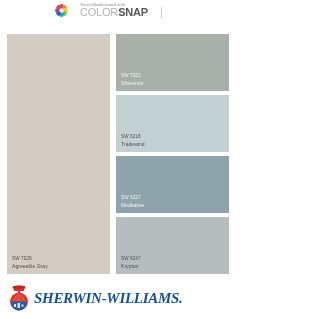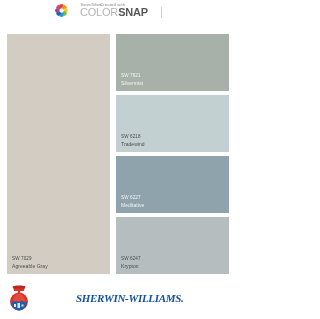--- a/index.html
+++ b/index.html
@@ -162,28 +162,27 @@
     align-items: center;
     gap: 2px;
   }
   .swoop {
     width: 26px;
     height: 34px;
     flex: none;
   }
   .sw-wordmark {
     font-family: "Liberation Serif", serif;
-    font-size: 11px;
+    font-size: 15px;
     line-height: 14px;
     font-weight: 700;
     font-style: italic;
     color: #14519b;
     letter-spacing: -0.3px;
     white-space: nowrap;
-    margin-left: 42px;
   }
 </style>
 </head>
 <body>
 
 <div id="app">
 
   <div class="header">
     <div class="created-with">Created with</div>
 

